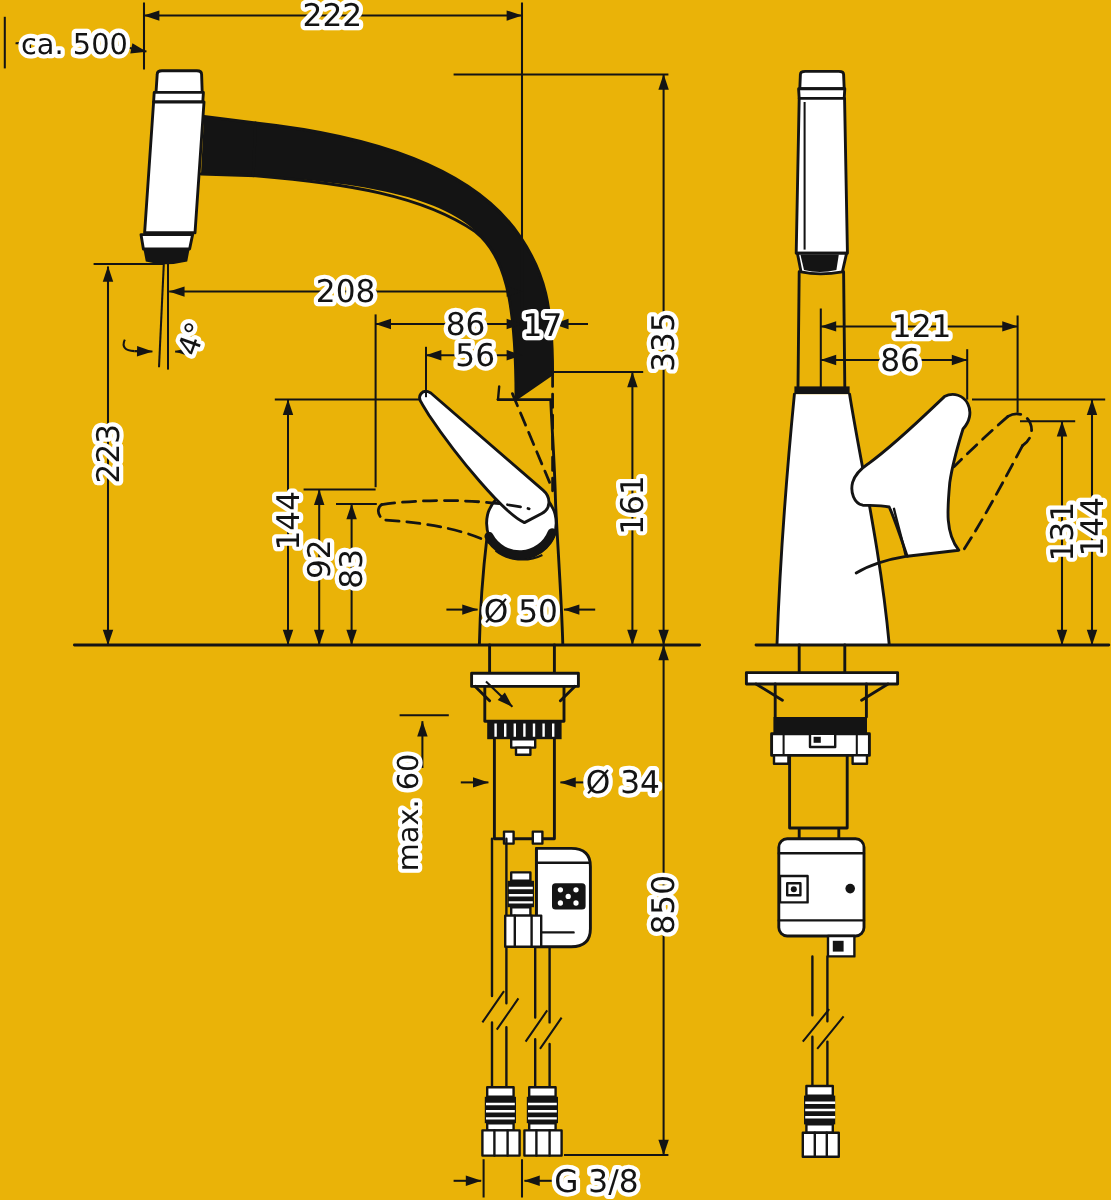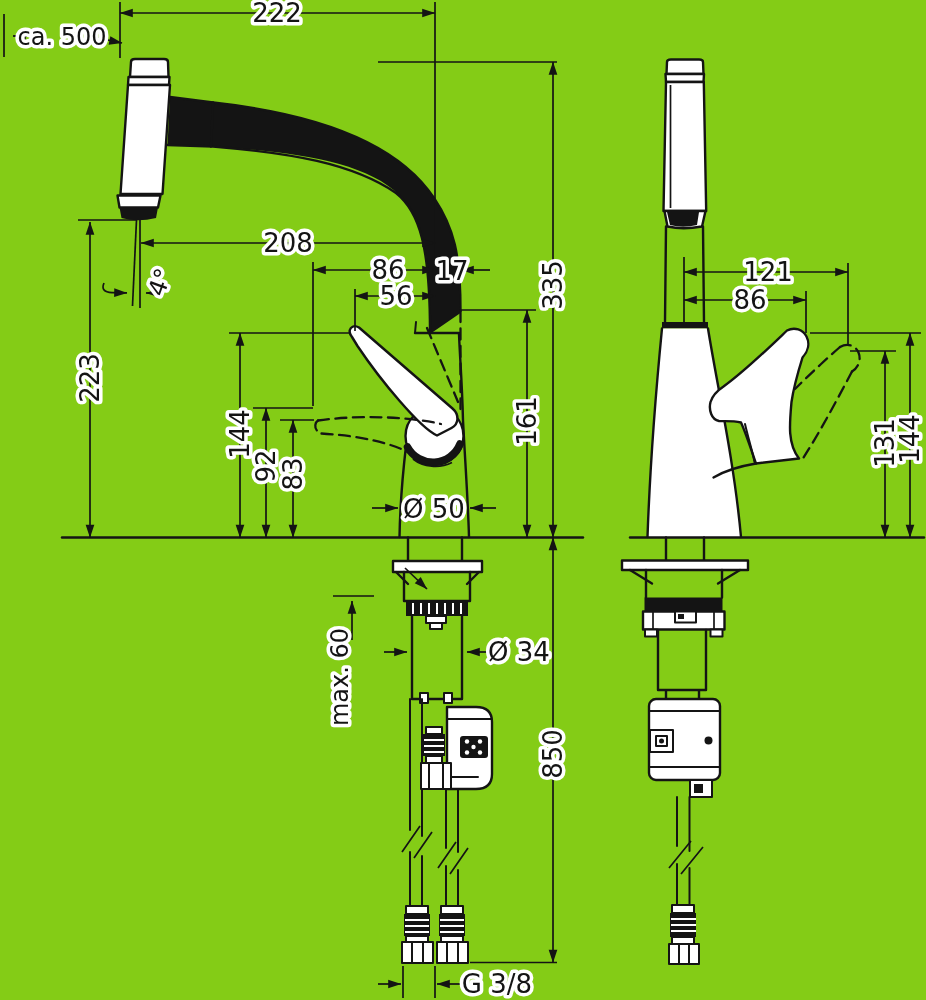--- a/index.html
+++ b/index.html
@@ -1,16 +1,16 @@
 <!DOCTYPE html>
 <html><head>
 <meta charset="utf-8">
 <style>
   html,body{margin:0;padding:0;background:#fff;}
-  .stage{width:926px;height:1000px;background:#84cc16;position:relative;font-family:"DejaVu Sans",sans-serif;}
+  .stage{width:926px;height:1000px;background:#eab308;position:relative;font-family:"DejaVu Sans",sans-serif;}
   svg{display:block}
   
   .s  {fill:none;stroke:#141414;stroke-width:2.4;stroke-linecap:round;stroke-linejoin:round;}
   .s2 {fill:none;stroke:#141414;stroke-width:2;stroke-linecap:round;stroke-linejoin:round;}
   .thin{fill:none;stroke:#141414;stroke-width:1.7;stroke-linecap:butt;}
   .fw {fill:#fff;stroke:#141414;stroke-width:2.4;stroke-linejoin:round;}
   .fwt{fill:#fff;stroke:#141414;stroke-width:2;stroke-linejoin:round;}
   .fd {fill:#141414;stroke:none;}
   .wl {fill:none;stroke:#fff;stroke-width:2;stroke-linecap:butt;}
   .dash{fill:none;stroke:#141414;stroke-width:2.3;stroke-linecap:round;stroke-dasharray:11 6.5;}

